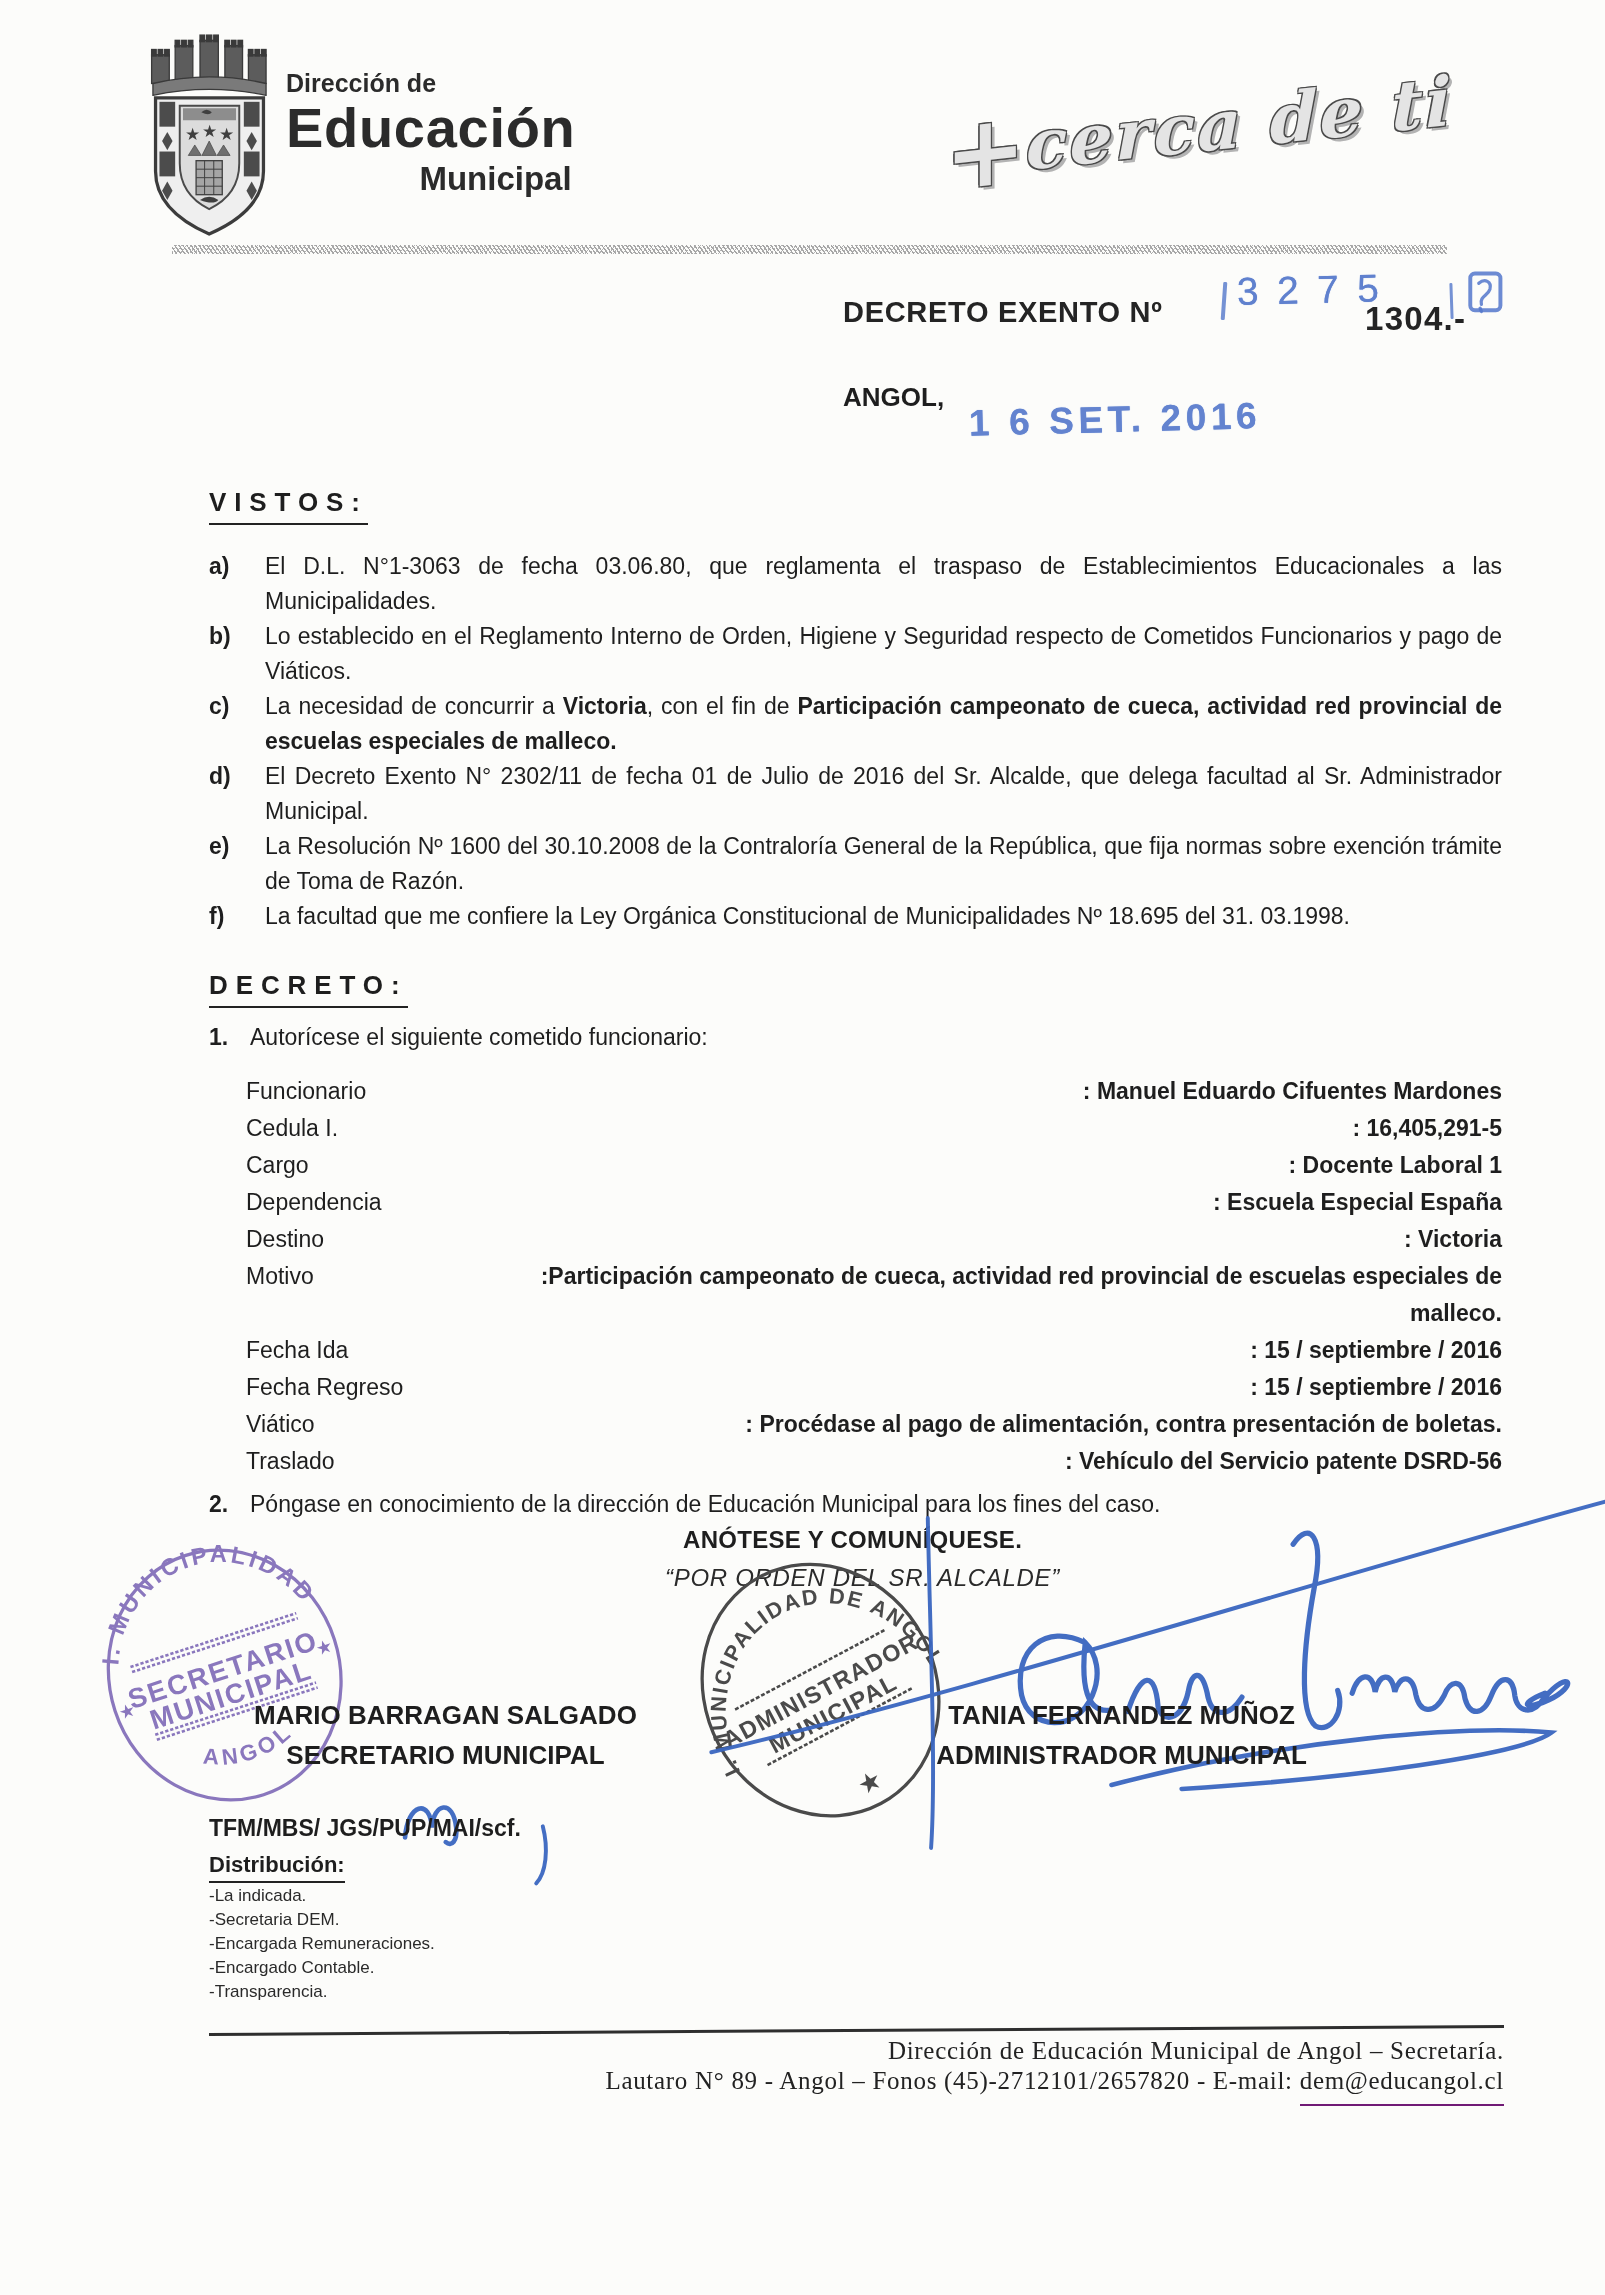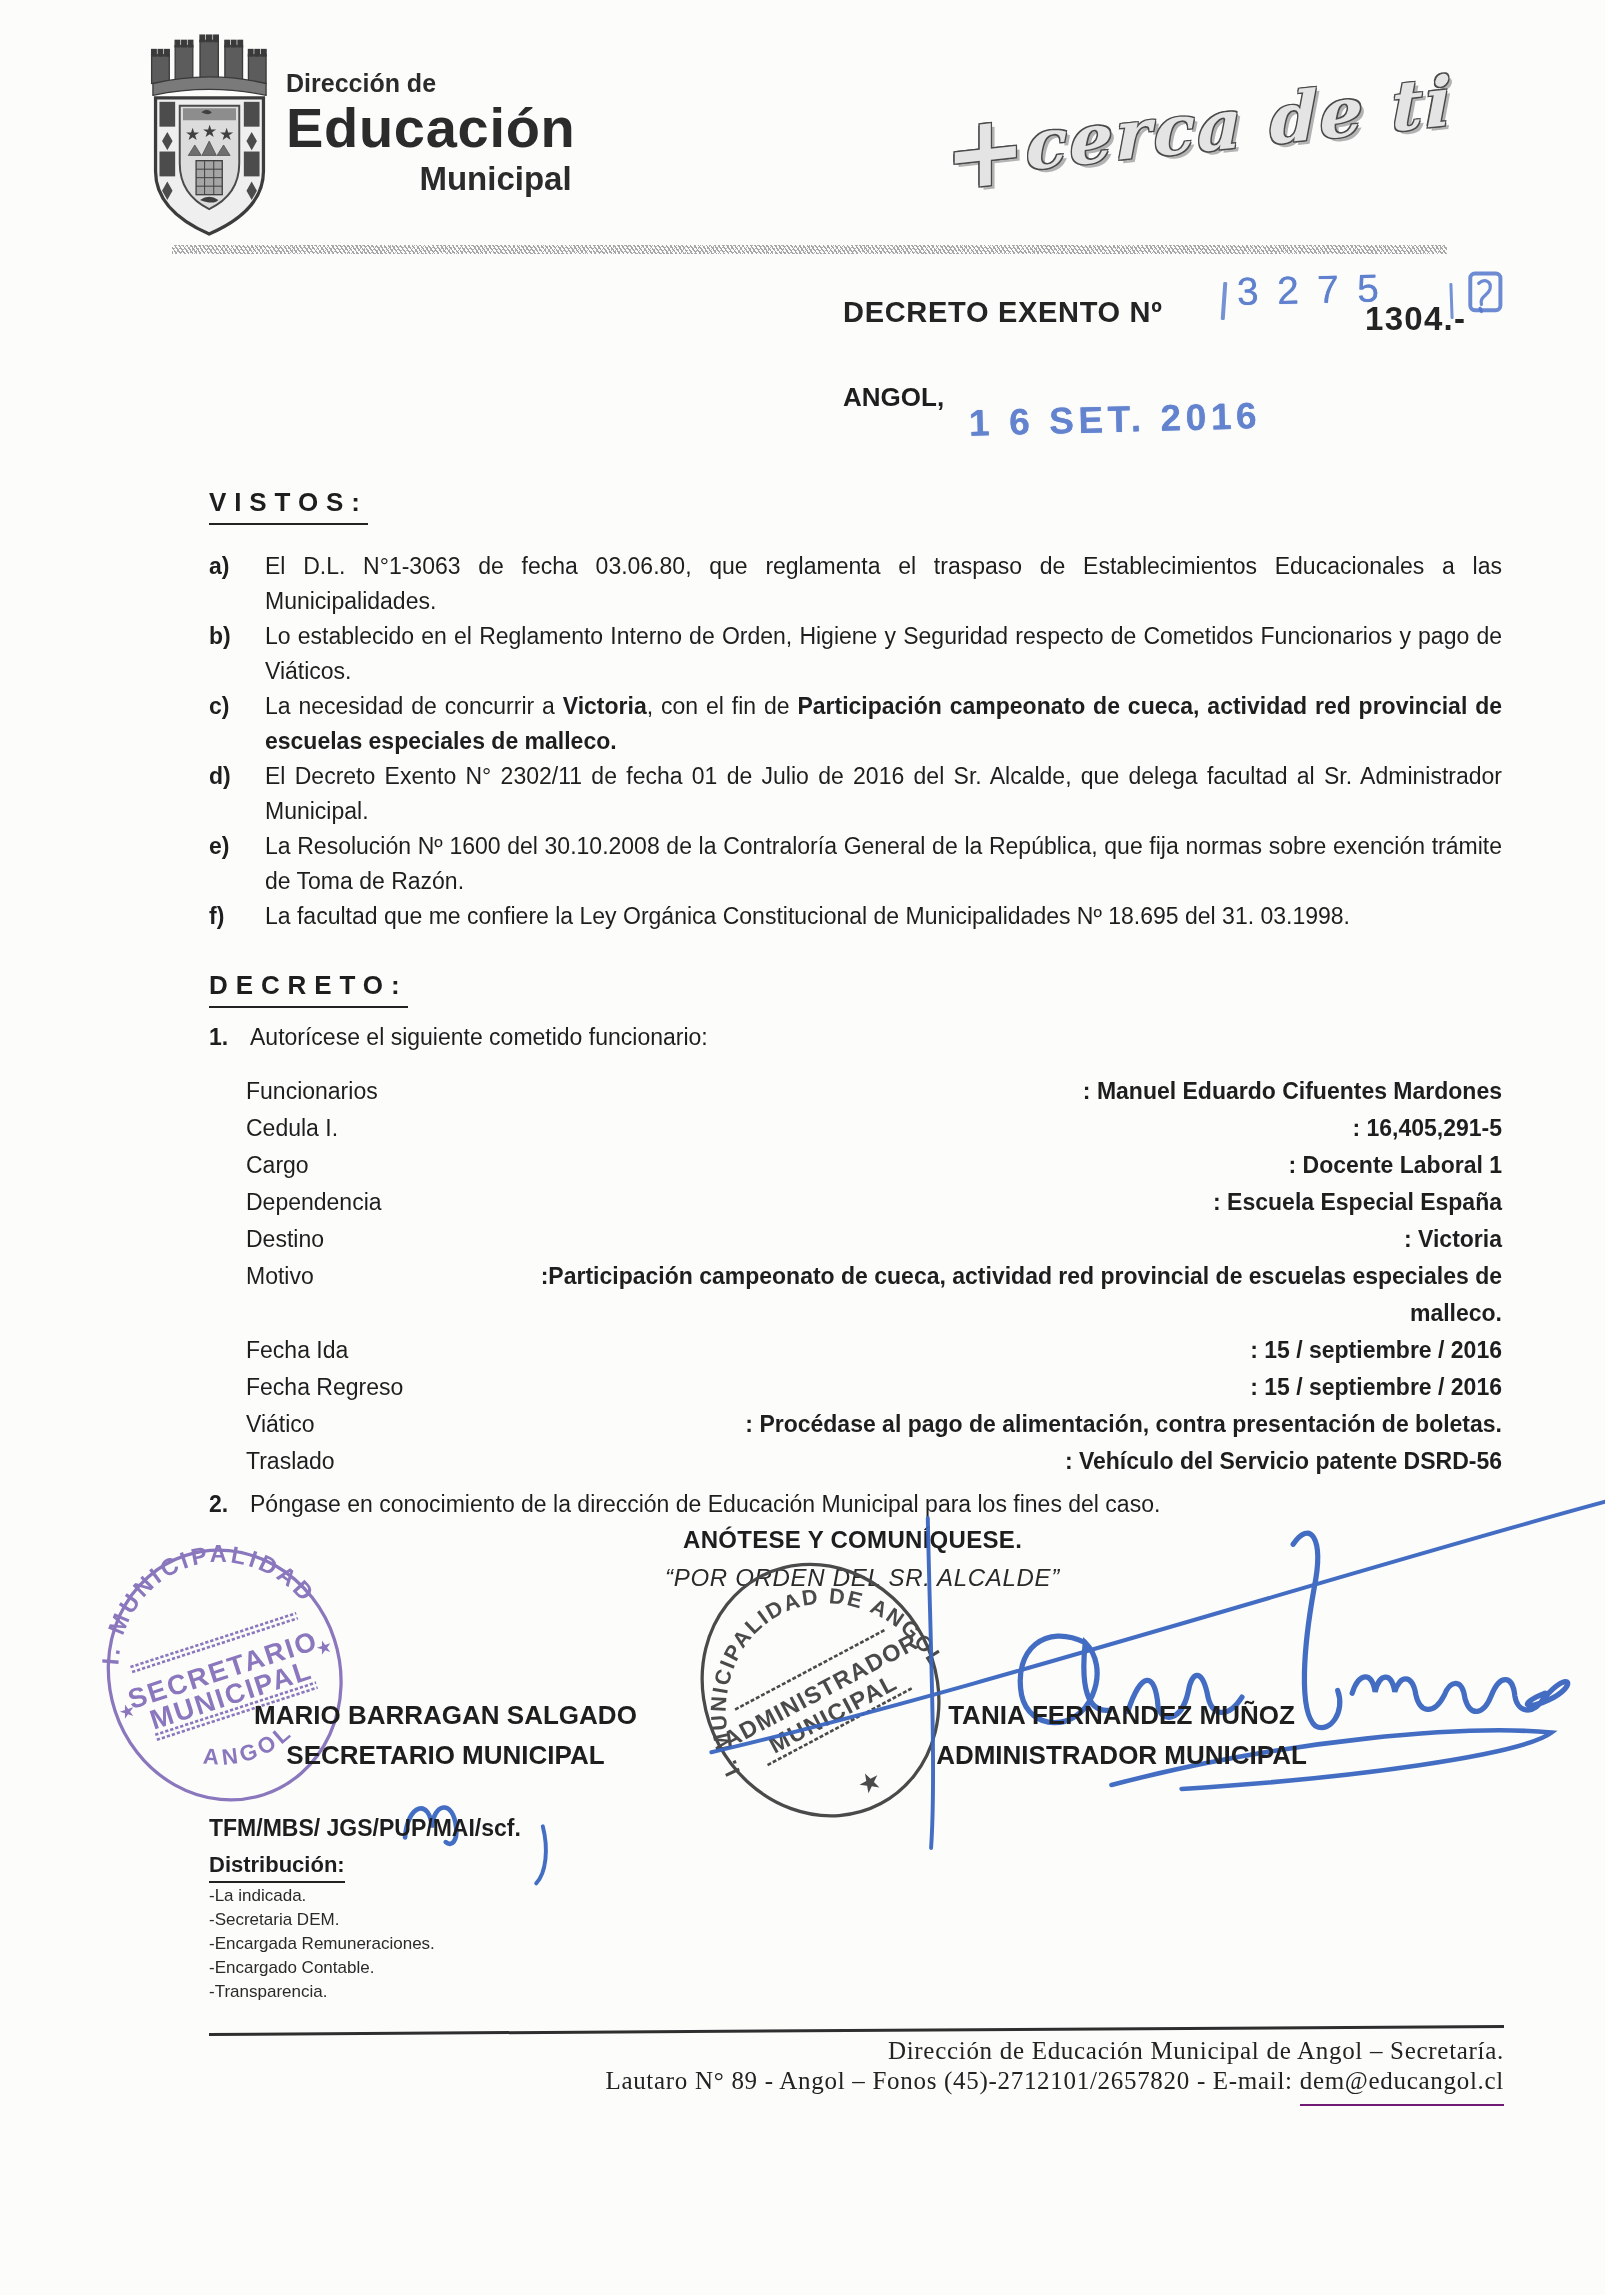--- a/index.html
+++ b/index.html
@@ -193,21 +193,21 @@
 
   <div class="abs hd" style="left:209px;top:970px">DECRETO:</div>
 
   <div class="abs numline" style="left:209px;top:1020px">
     <span class="numlabel">1.</span>
     <div>Autorícese  el siguiente cometido funcionario:</div>
   </div>
 
   <div class="abs ftable" style="left:246px;top:1073px">
     <div class="frow">
-      <span>Funcionarios</span>
+      <span>Funcionario</span>
       <span class="fvalue">: Manuel Eduardo Cifuentes Mardones</span>
     </div>
     <div class="frow">
       <span>Cedula I.</span>
       <span class="fvalue">: 16,405,291-5</span>
     </div>
     <div class="frow">
       <span>Cargo</span>
       <span class="fvalue">: Docente Laboral 1</span>
     </div>

